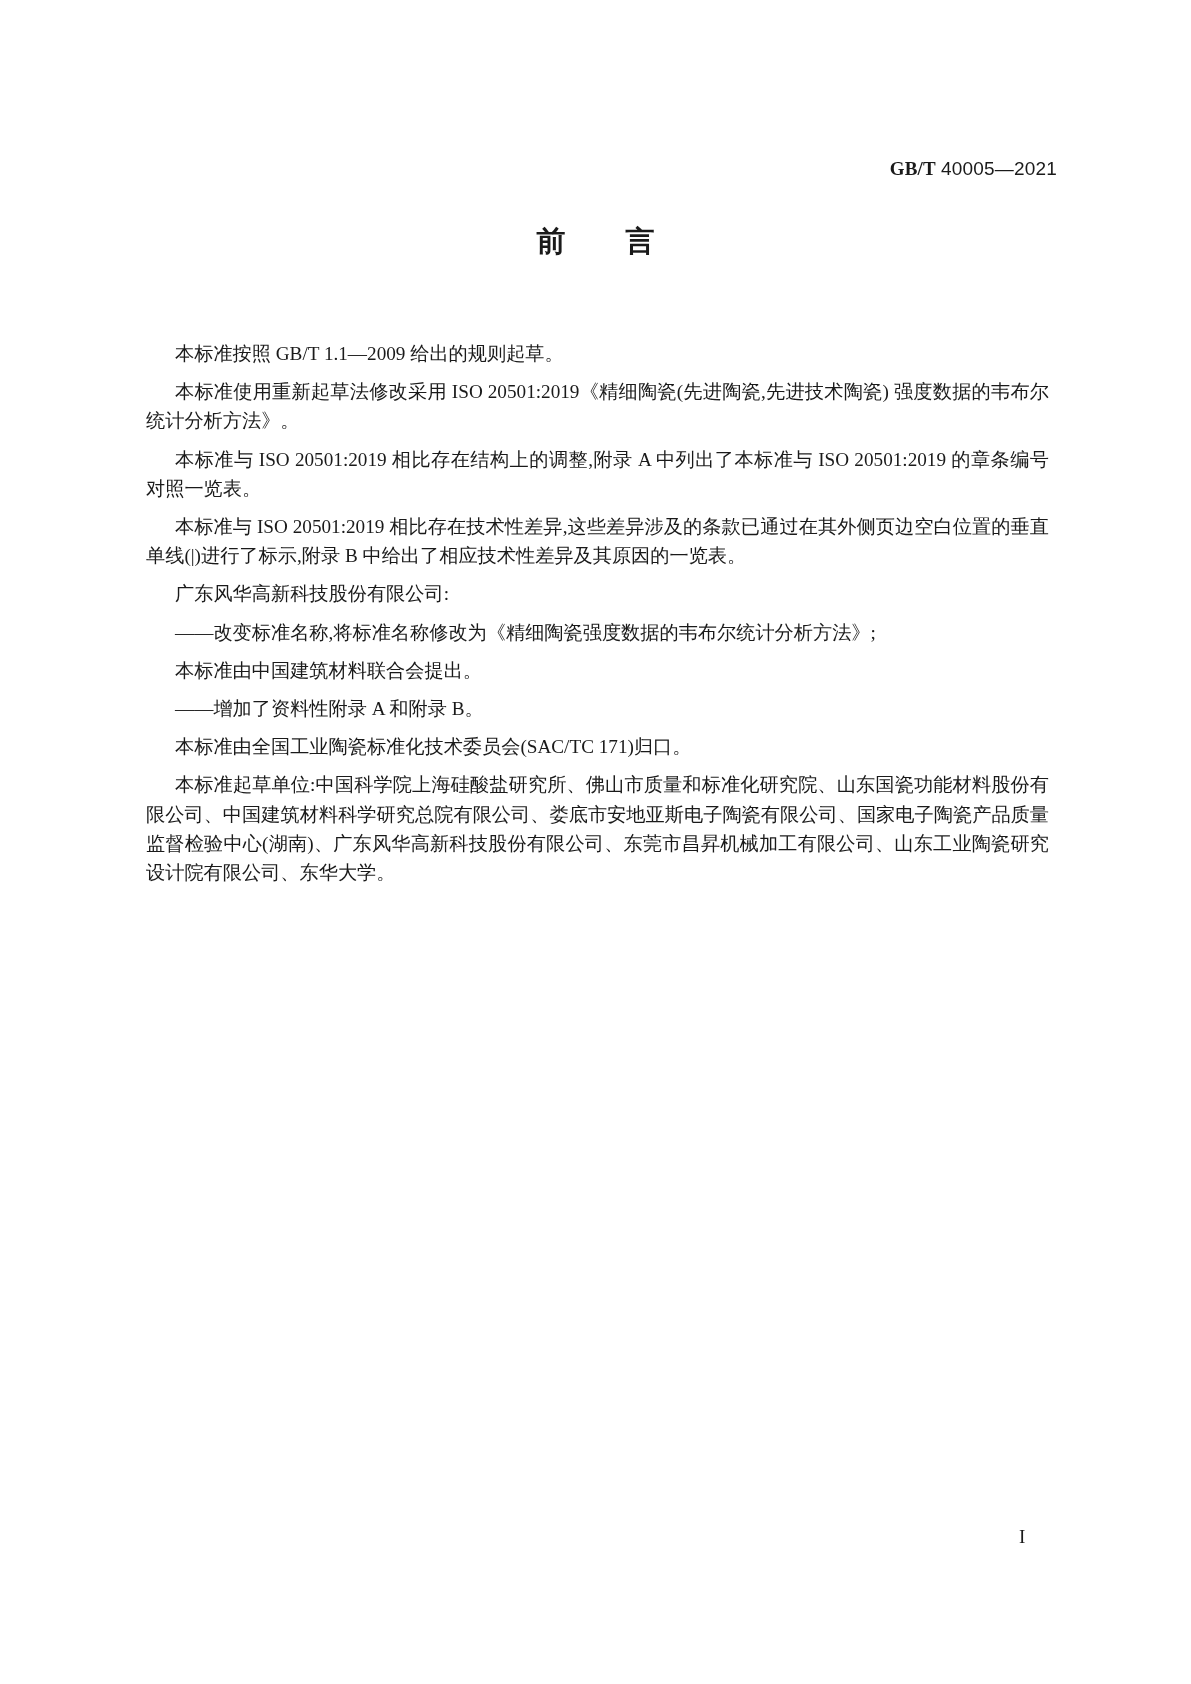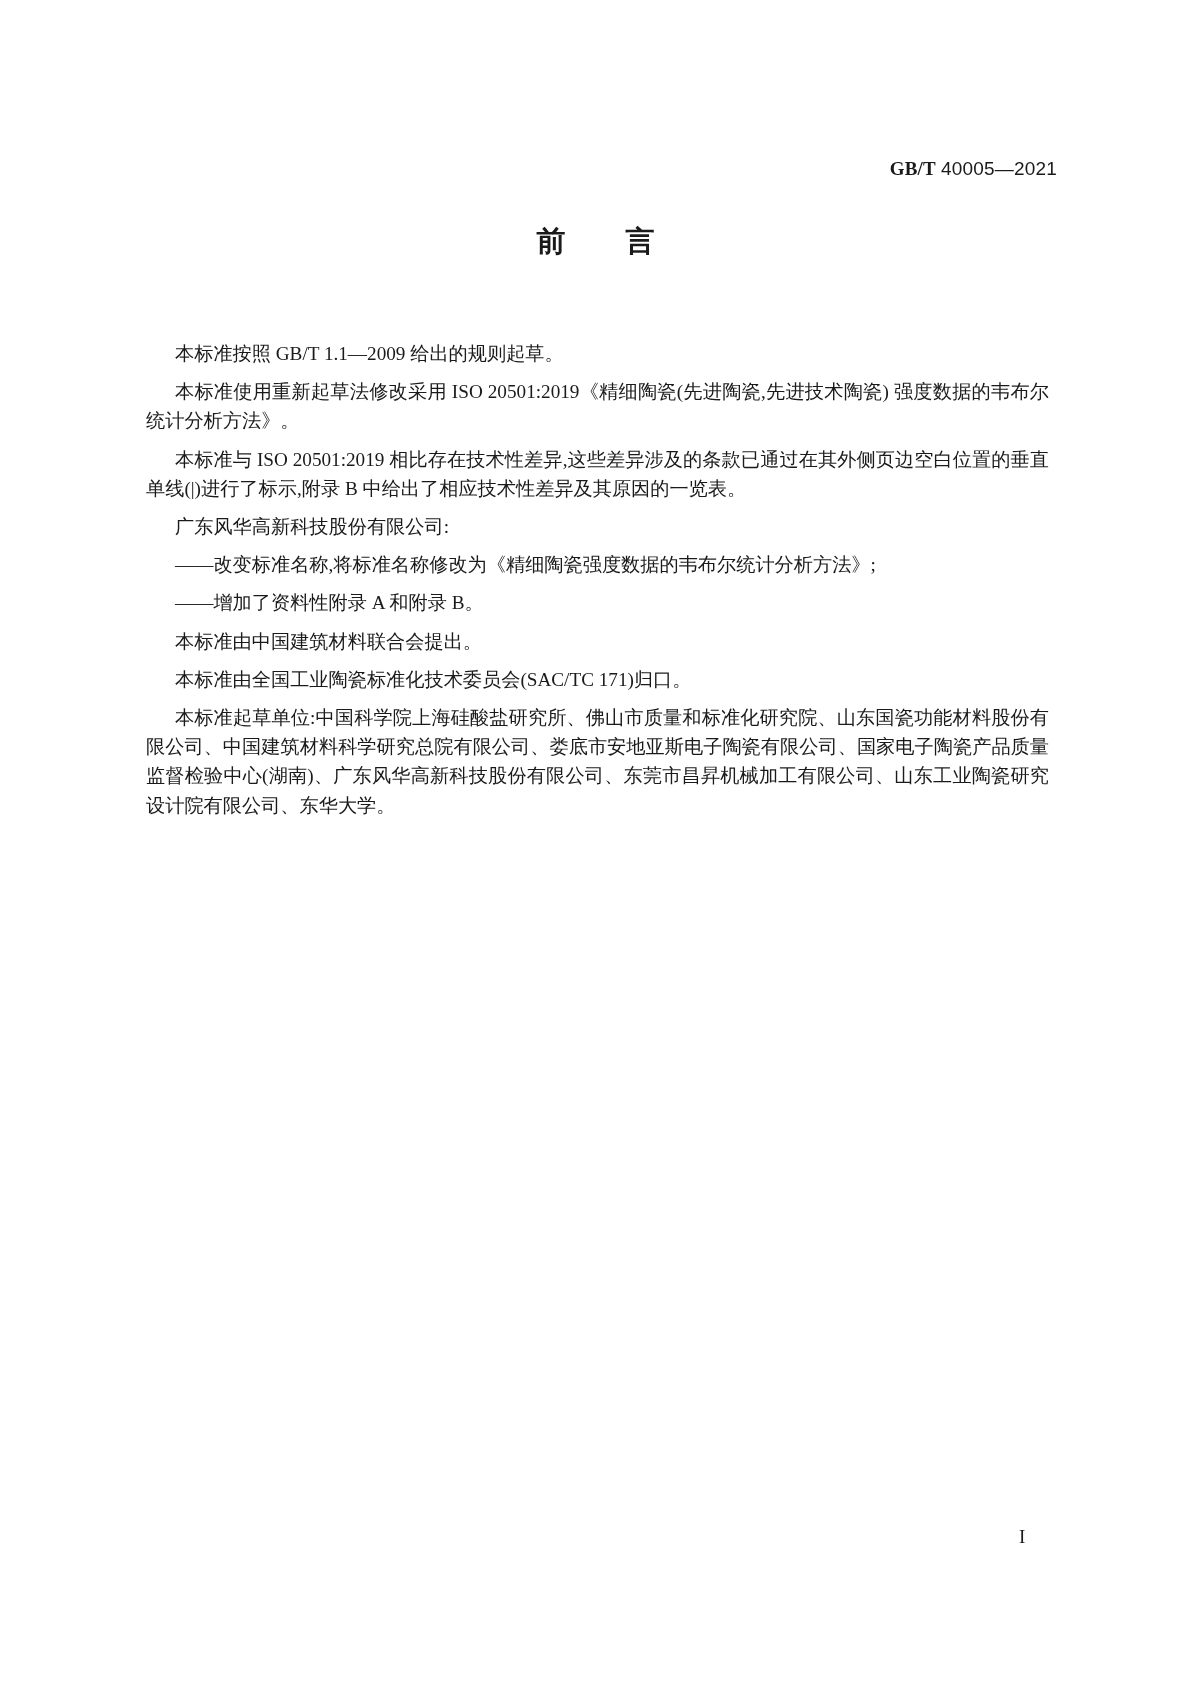--- a/index.html
+++ b/index.html
@@ -74,22 +74,23 @@
 <div class="header-code">
   <span class="prefix">GB/T</span>
   <span class="num">40005—2021</span>
 </div>
 
 <div class="page-title">前言</div>
 
 <div class="body-text">
   <p class="para">本标准按照 GB/T 1.1—2009 给出的规则起草。</p>
   <p class="para">本标准使用重新起草法修改采用 ISO 20501:2019《精细陶瓷(先进陶瓷,先进技术陶瓷) 强度数据的韦布尔统计分析方法》。</p>
+  <p class="para">本标准与 ISO 20501:2019 相比存在结构上的调整,附录 A 中列出了本标准与 ISO 20501:2019 的章条编号对照一览表。</p>
   <p class="para">本标准与 ISO 20501:2019 相比存在技术性差异,这些差异涉及的条款已通过在其外侧页边空白位置的垂直单线(|)进行了标示,附录 B 中给出了相应技术性差异及其原因的一览表。</p>
   <p class="para">广东风华高新科技股份有限公司:</p>
   <p class="para dash">——改变标准名称,将标准名称修改为《精细陶瓷强度数据的韦布尔统计分析方法》;</p>
+  <p class="para">本标准由中国建筑材料联合会提出。</p>
   <p class="para dash">——增加了资料性附录 A 和附录 B。</p>
-  <p class="para">本标准由中国建筑材料联合会提出。</p>
   <p class="para">本标准由全国工业陶瓷标准化技术委员会(SAC/TC 171)归口。</p>
   <p class="para">本标准起草单位:中国科学院上海硅酸盐研究所、佛山市质量和标准化研究院、山东国瓷功能材料股份有限公司、中国建筑材料科学研究总院有限公司、娄底市安地亚斯电子陶瓷有限公司、国家电子陶瓷产品质量监督检验中心(湖南)、广东风华高新科技股份有限公司、东莞市昌昇机械加工有限公司、山东工业陶瓷研究设计院有限公司、东华大学。</p>
 </div>
 
 <div class="page-number">I</div>
 
 </body></html>

